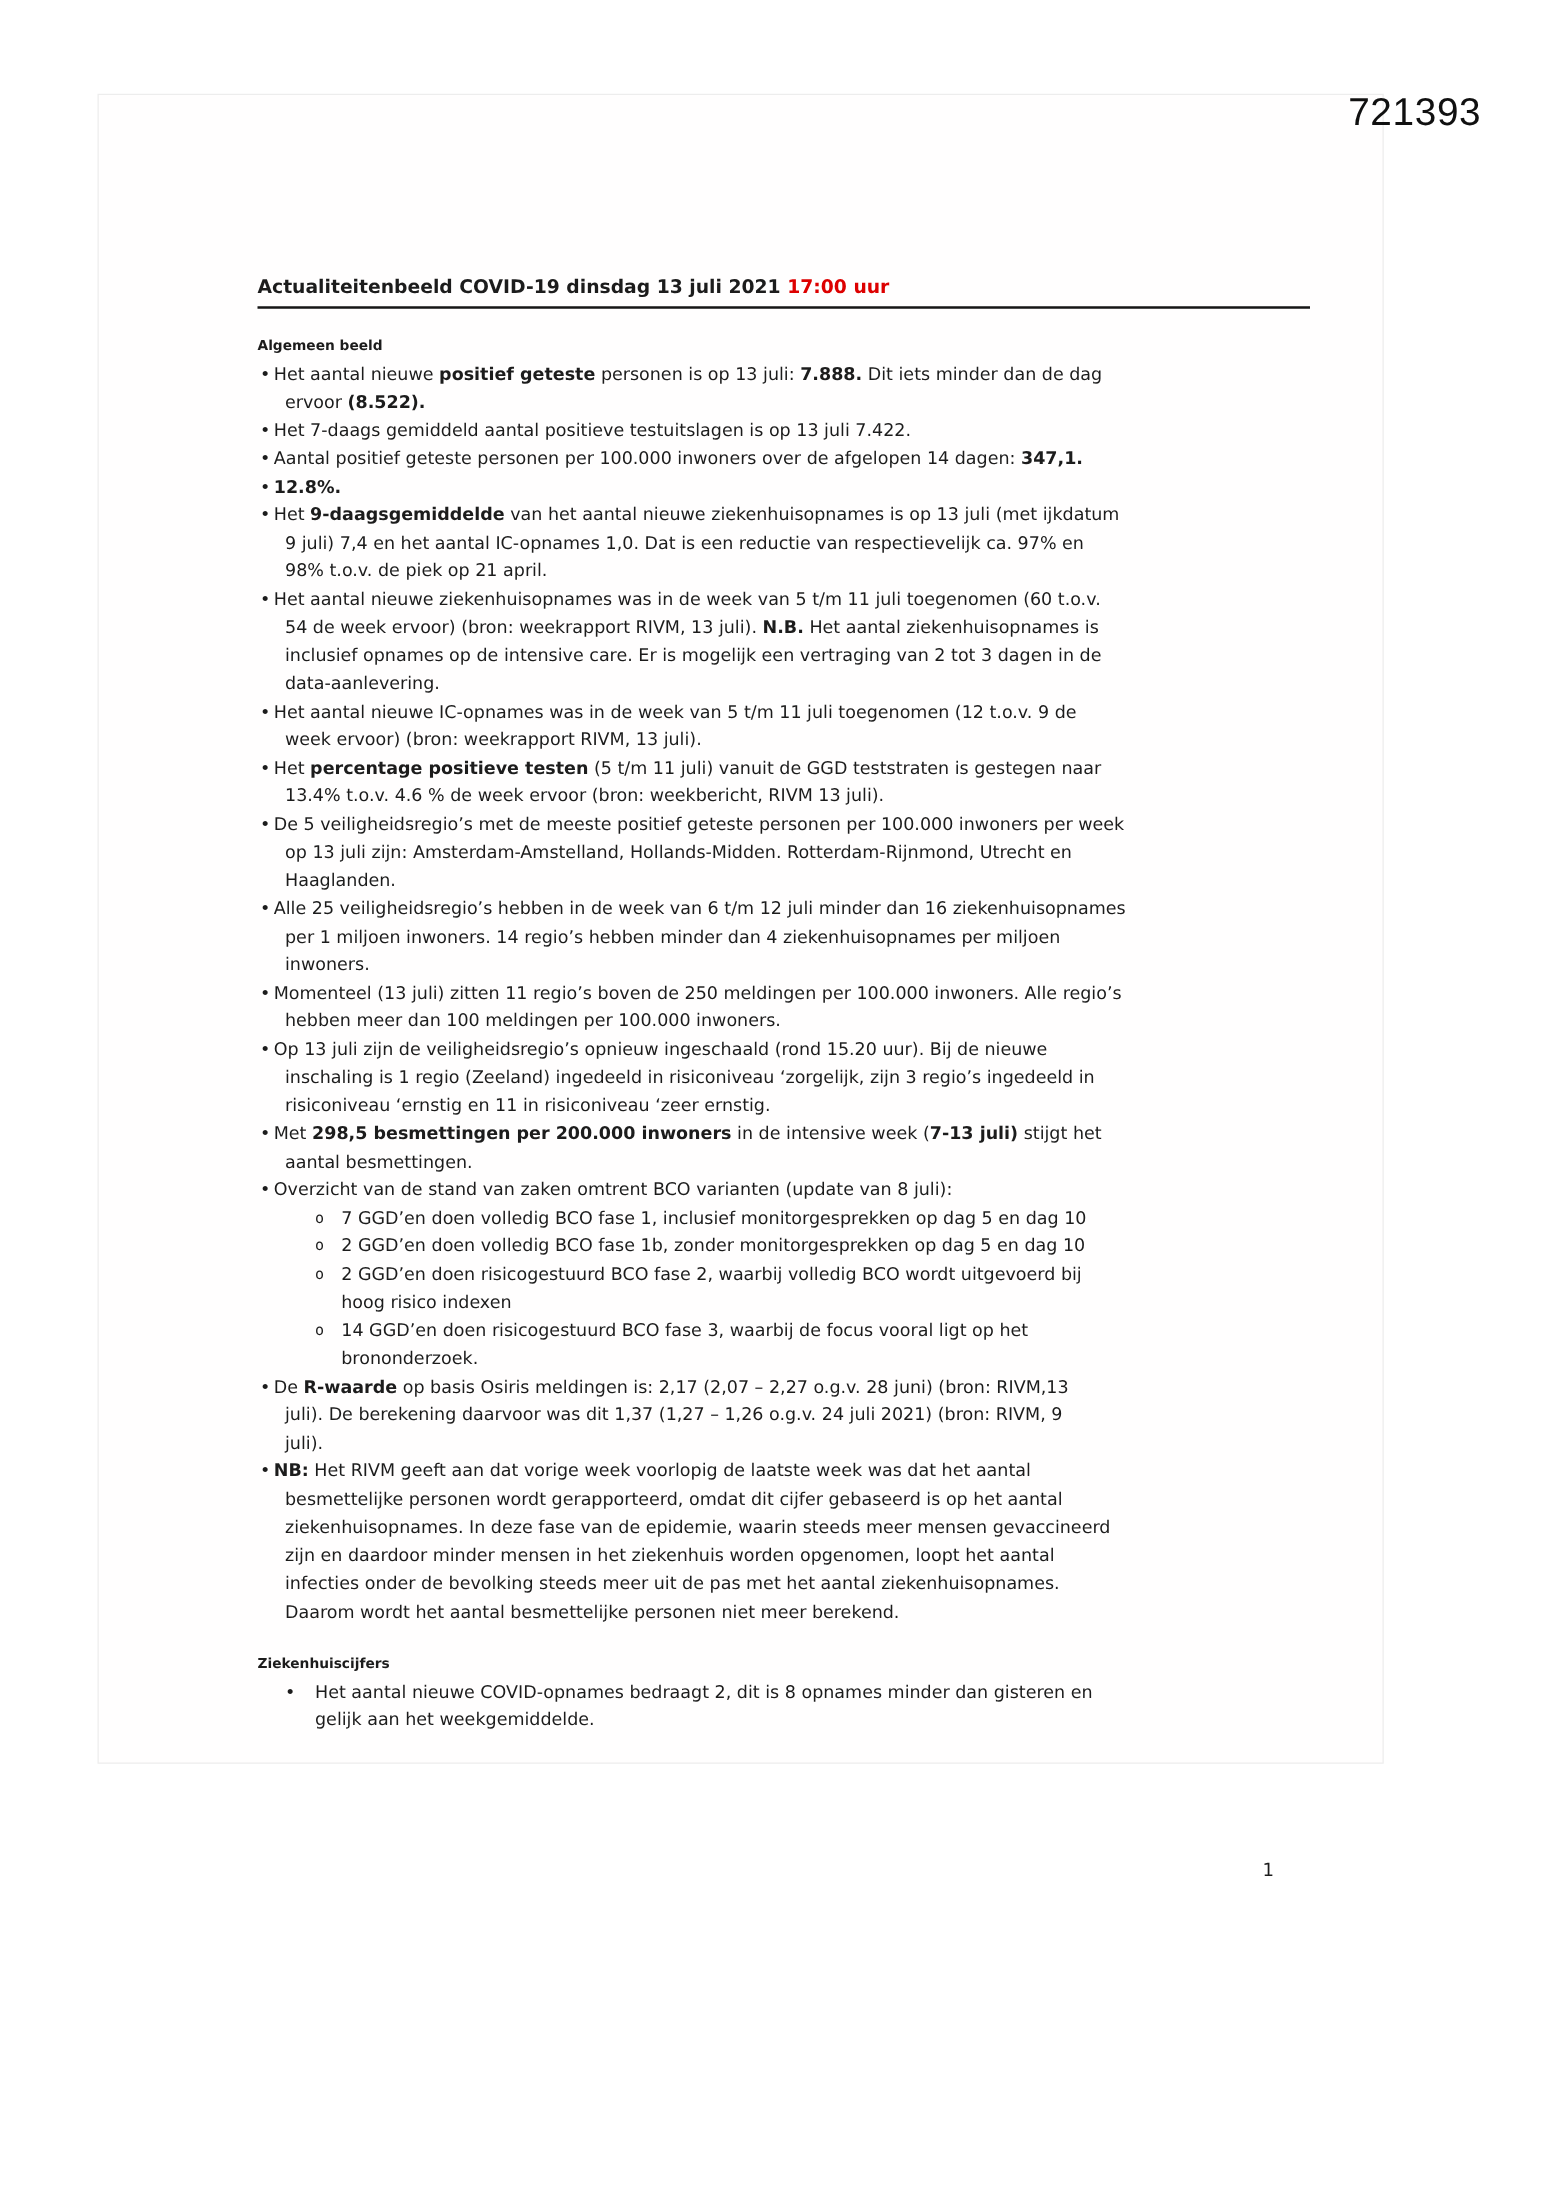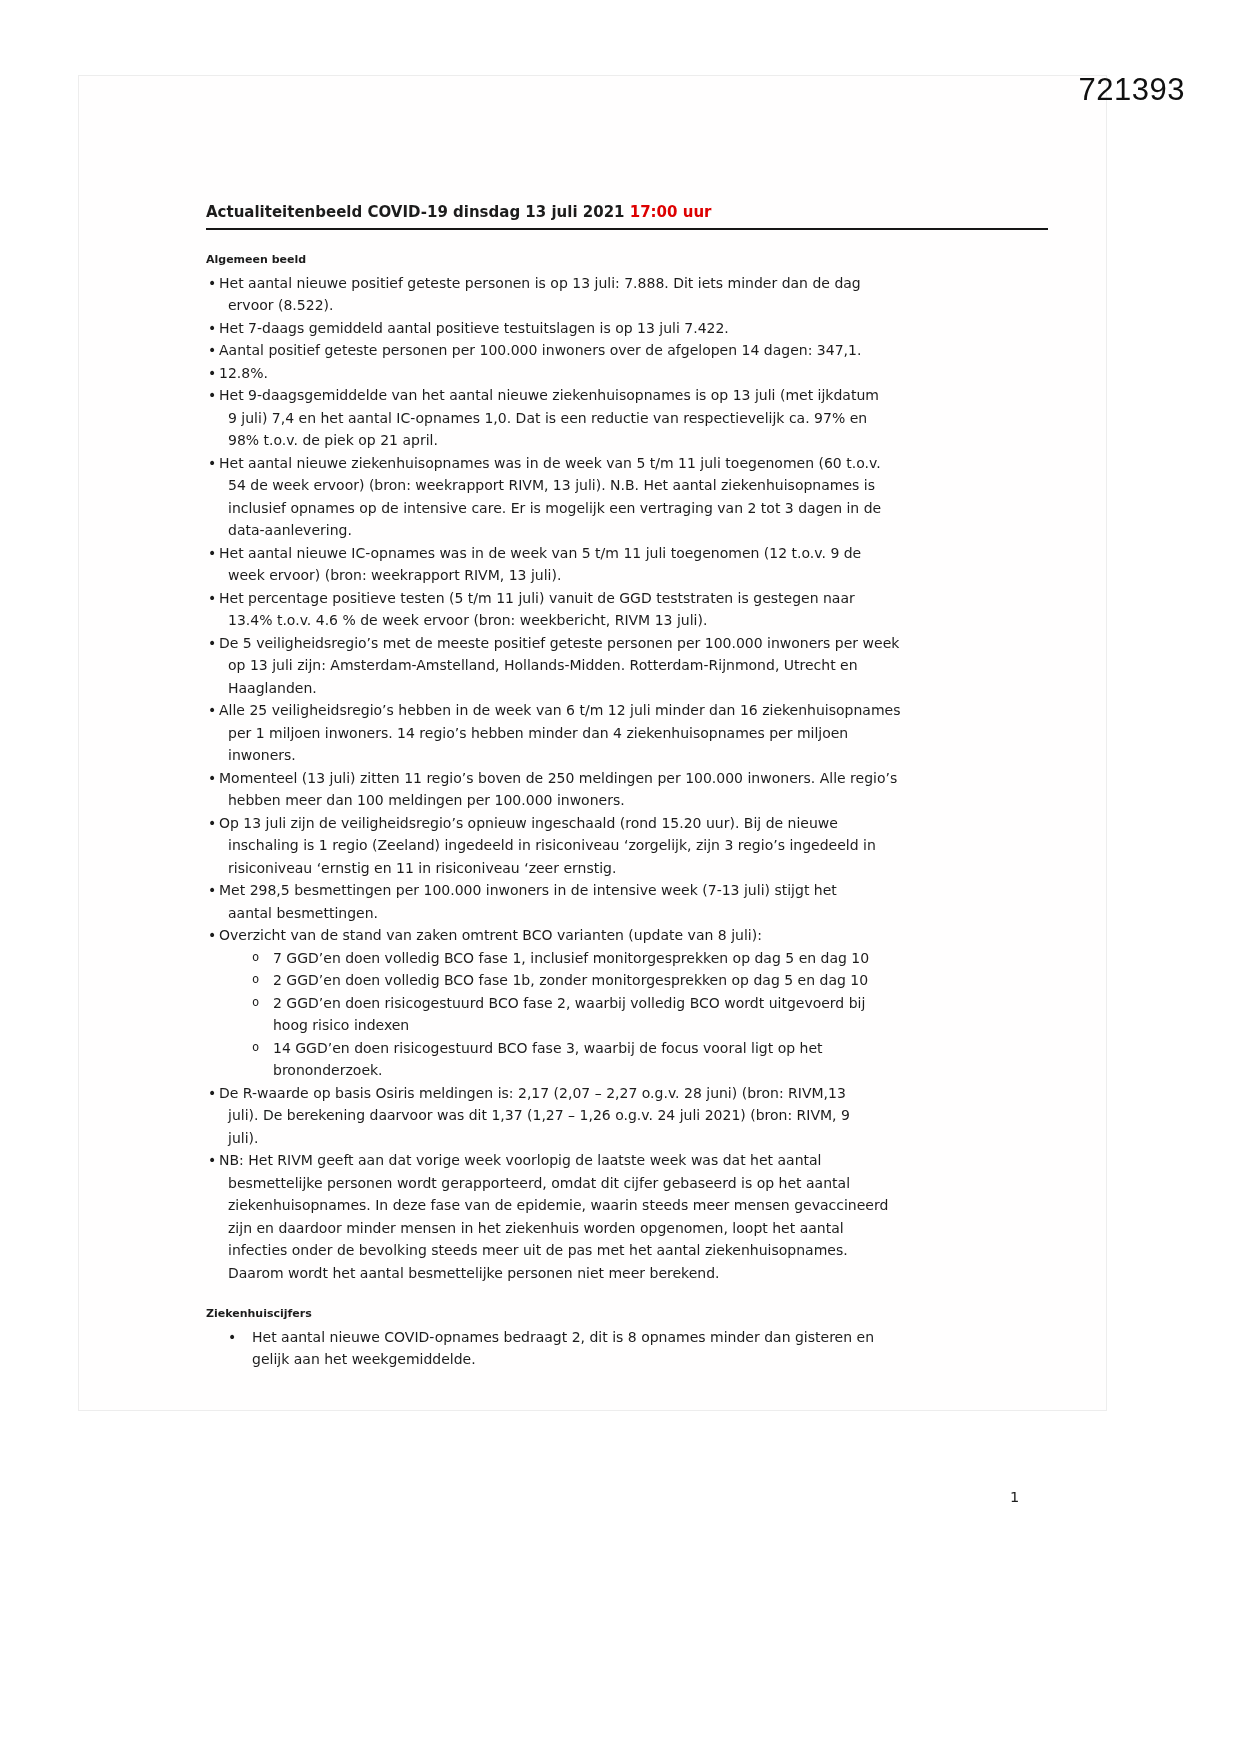--- a/index.html
+++ b/index.html
@@ -22,41 +22,41 @@
     position: absolute;
     top: 52px; right: 56px;
     font-family: "Liberation Sans", sans-serif;
     font-size: 31px;
     color: #101010;
     letter-spacing: 0.5px;
     margin-top: 20px;
   }
   .doc {
     position: absolute;
-    left: 206px; top: 201px;
+    left: 206px; top: 218px;
     width: 842px;
     font-size: 14px;
     line-height: 22.5px;
   }
   .title { font-weight: 700; font-size: 15px; line-height: 23px; }
   .title .red { color: #dd0000; }
   .rule { border-top: 2px solid #161616; margin-top: 4px; width: 842px; }
   .heading { font-weight: 700; font-size: 11px; margin-top: 19px; }
   .heading.space { }
   .subheading { font-style: italic; }
   .li { position: relative; }
   .li .txt { white-space: pre-wrap; }
   .l1 { padding-left: 22px; }
   .l1 > .marker { position: absolute; left: 2px; top: 0; }
   .l1 > .txt { text-indent: -9px; }
   .l2 { padding-left: 67px; }
   .l2 > .marker { position: absolute; left: 46px; top: -1px; font-size: 12px; font-family: "DejaVu Sans Mono", monospace; }
   .l3 { padding-left: 46px; }
   .l3 > .marker { position: absolute; left: 22px; top: 0; }
-  b { font-weight: 400; }
+  b { font-weight: 700; }
   .page-number {
     position: absolute;
     left: 1010px; top: 1489px;
     font-size: 14.5px;
   }
 </style>
 </head>
 <body>
 
 <div class="sheet"></div>
@@ -126,21 +126,21 @@
 hebben meer dan 100 meldingen per 100.000 inwoners.</span></div>
       </div>
       <div class="li l1">
         <span class="marker">•</span>
         <div class="txt"><span>Op 13 juli zijn de veiligheidsregio’s opnieuw ingeschaald (rond 15.20 uur). Bij de nieuwe
 inschaling is 1 regio (Zeeland) ingedeeld in risiconiveau ‘zorgelijk, zijn 3 regio’s ingedeeld in
 risiconiveau ‘ernstig en 11 in risiconiveau ‘zeer ernstig.</span></div>
       </div>
       <div class="li l1">
         <span class="marker">•</span>
-        <div class="txt"><span>Met </span><b>298,5 besmettingen per 100.000 inwoners</b><span> in de intensive week (</span><b>7-13 juli)</b><span> stijgt het
+        <div class="txt"><span>Met </span><b>298,5 besmettingen per 200.000 inwoners</b><span> in de intensive week (</span><b>7-13 juli)</b><span> stijgt het
 aantal besmettingen.</span></div>
       </div>
       <div class="li l1">
         <span class="marker">•</span>
         <div class="txt"><span>Overzicht van de stand van zaken omtrent BCO varianten (update van 8 juli):</span></div>
       </div>
       <div class="li l2">
         <span class="marker">o</span>
         <div class="txt"><span>7 GGD’en doen volledig BCO fase 1, inclusief monitorgesprekken op dag 5 en dag 10</span></div>
       </div>

